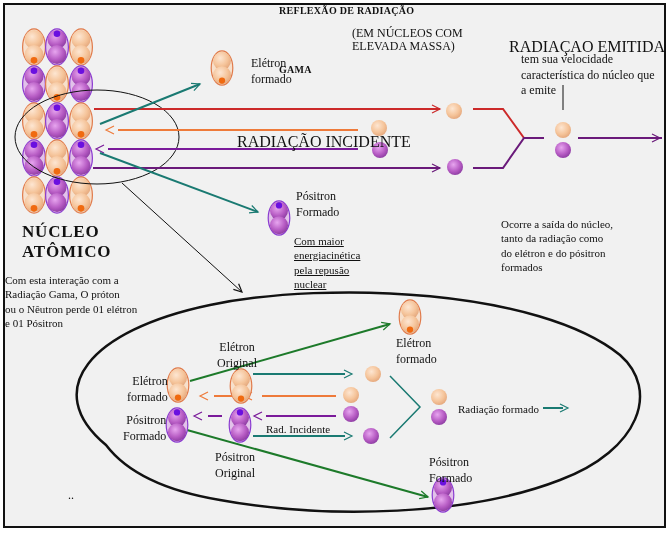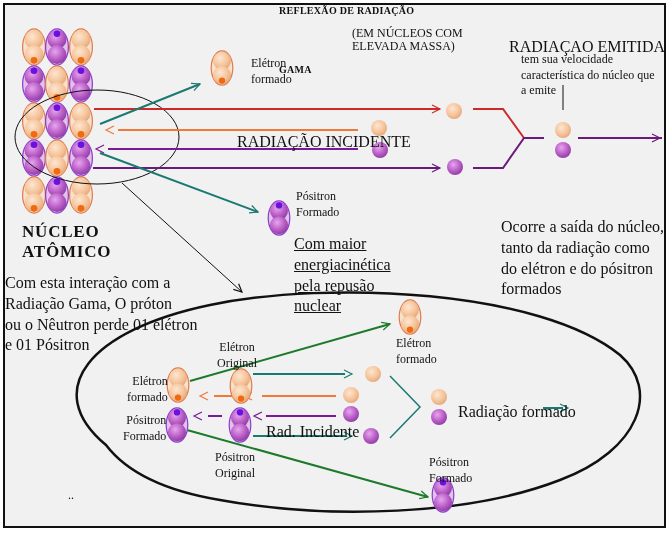--- a/index.html
+++ b/index.html
@@ -4,21 +4,21 @@
 <style>
   html, body { margin: 0; padding: 0; background: #ffffff; }
   body { width: 672px; height: 534px; position: relative; overflow: hidden; font-family: "Liberation Serif", "DejaVu Serif", serif; }
   #frame { position: absolute; left: 3px; top: 3px; width: 663px; height: 525px; background: #f1f1f1; border: 2px solid #111; box-sizing: border-box; }
   svg#diagram { position: absolute; left: 0; top: 0; }
   .lbl { position: absolute; color: #111; font-family: "Liberation Serif", "DejaVu Serif", serif; white-space: pre-line; line-height: 1.15; }
   .t-title { font-size: 10px; font-weight: bold; letter-spacing: 0.3px; }
   .t-sub { font-size: 12px; line-height: 1.1; }
   .t-big { font-size: 17px; font-weight: bold; letter-spacing: 0.8px; line-height: 1.2; }
   .t-s { font-size: 12px; line-height: 1.3; }
-  .t-m { font-size: 16px; line-height: 1.3; }
+  .t-m { font-size: 11px; line-height: 1.3; }
   .t-l { font-size: 16px; }
 </style>
 </head>
 <body>
 
 <div id="frame"></div>
 
 <svg id="diagram" width="672" height="534" viewBox="0 0 672 534" xmlns="http://www.w3.org/2000/svg">
   <defs>
     <radialGradient id="gE" cx="40%" cy="35%" r="70%">

